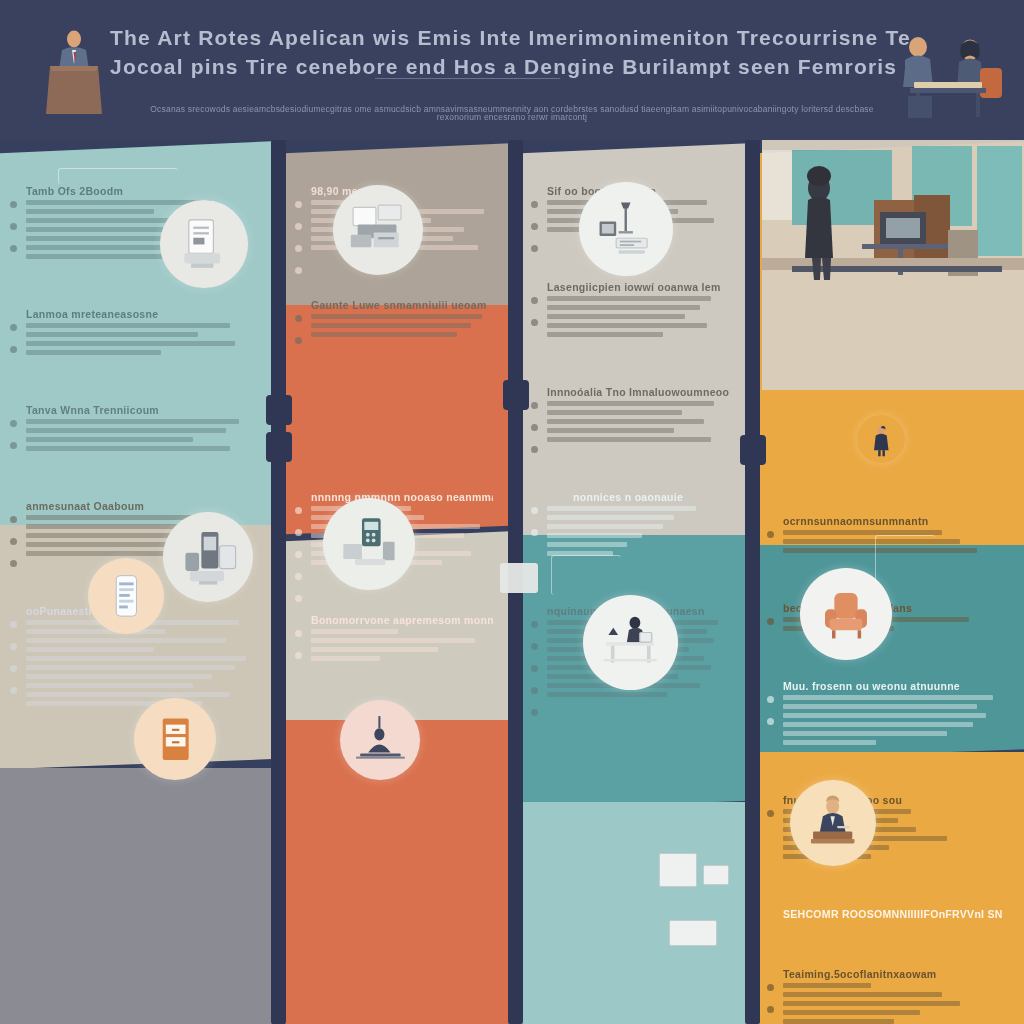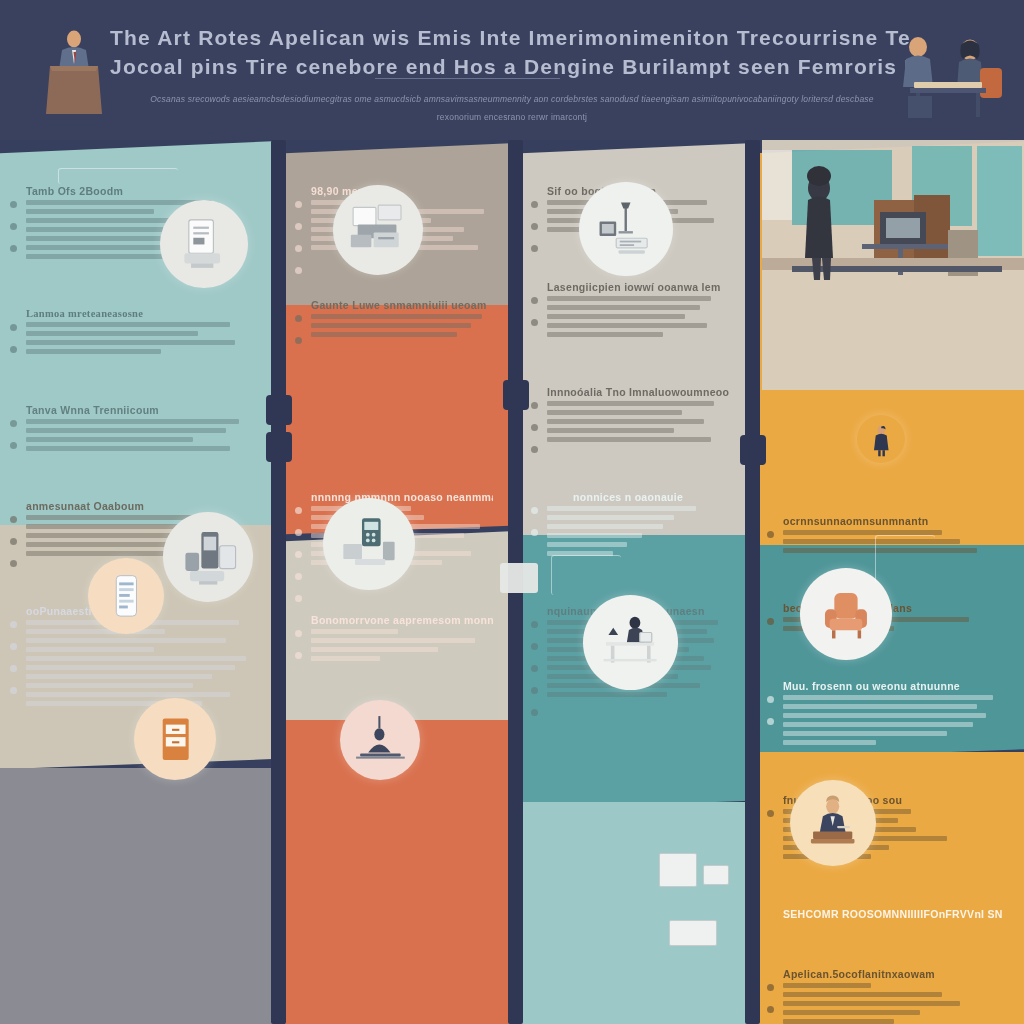--- a/index.html
+++ b/index.html
@@ -18,21 +18,21 @@
     color:#c9cfe0; font-size:21px; letter-spacing:1.2px; font-weight:600;
     white-space:nowrap; overflow:hidden; filter:blur(.55px); opacity:.88;
   }
   .hdr-title  { top:26px; }
   .hdr-title2 { top:55px; }
   .hdr-sub, .hdr-sub2 {
     position:absolute; left:100px; width:824px; text-align:center;
     color:#9aa3bb; font-size:8.5px; letter-spacing:.2px; white-space:nowrap;
     overflow:hidden; filter:blur(.5px); opacity:.85;
   }
-  .hdr-sub  { top:94px;font-style:italic; }
+  .hdr-sub  { top:104px; }
   .hdr-sub2 { top:112px; }
   .hdr-underline{
     position:absolute; left:375px; top:78px; width:185px; height:1px;
     background:#8e98b3; opacity:.55;
   }
 
   
   .fig-podium { position:absolute; left:38px; top:22px; width:72px; height:98px; }
   .fig-desk   { position:absolute; left:888px; top:24px; width:120px; height:98px; }
 
@@ -134,21 +134,21 @@
         <div class="tline" style="width: 55%; background: rgb(95, 125, 127); opacity: 0.45;"></div>
         <div class="tline" style="width: 92%; background: rgb(95, 125, 127); opacity: 0.45;"></div>
         <div class="tline" style="width: 70%; background: rgb(95, 125, 127); opacity: 0.45;"></div>
         <div class="tline" style="width: 86%; background: rgb(95, 125, 127); opacity: 0.45;"></div>
         <div class="tline" style="width: 62%; background: rgb(95, 125, 127); opacity: 0.45;"></div>
         <div class="tline" style="width: 78%; background: rgb(95, 125, 127); opacity: 0.45;"></div>
         <div class="bullet" style="background: rgb(95, 125, 127); left: -16px; top: 16px;"></div>
         <div class="bullet" style="background: rgb(95, 125, 127); left: -16px; top: 38px;"></div>
         <div class="bullet" style="background: rgb(95, 125, 127); left: -16px; top: 60px;"></div>
       </div>
-      <div class="tblock" style="left: 26px; top: 168px; width: 232px; font-family: Liberation Serif, serif;">
+      <div class="tblock" style="left: 26px; top: 168px; width: 232px;">
         <div class="theading" style="color: rgb(95, 125, 127);">Lanmoa mreteaneasosne</div>
         <div class="tline" style="width: 88%; background: rgb(95, 125, 127); opacity: 0.45;"></div>
         <div class="tline" style="width: 74%; background: rgb(95, 125, 127); opacity: 0.45;"></div>
         <div class="tline" style="width: 90%; background: rgb(95, 125, 127); opacity: 0.45;"></div>
         <div class="tline" style="width: 58%; background: rgb(95, 125, 127); opacity: 0.45;"></div>
         <div class="bullet" style="background: rgb(95, 125, 127); left: -16px; top: 16px;"></div>
         <div class="bullet" style="background: rgb(95, 125, 127); left: -16px; top: 38px;"></div>
       </div>
       <div class="tblock" style="left: 26px; top: 360px; width: 232px;">
         <div class="theading" style="color: rgb(109, 106, 95);">anmesunaat Oaaboum</div>
@@ -478,21 +478,21 @@
         <div class="tline" style="width: 60%; background: rgb(106, 83, 48); opacity: 0.45;"></div>
         <div class="tline" style="width: 74%; background: rgb(106, 83, 48); opacity: 0.45;"></div>
         <div class="tline" style="width: 48%; background: rgb(106, 83, 48); opacity: 0.45;"></div>
         <div class="tline" style="width: 40%; background: rgb(106, 83, 48); opacity: 0.45;"></div>
         <div class="bullet" style="background: rgb(106, 83, 48); left: -16px; top: 16px;"></div>
       </div>
       <div class="tblock" style="left: 26px; top: 768px; width: 221px;">
         <div class="theading" style="color: rgb(253, 244, 231);">SEHCOMR ROOSOMNNIIIIIFOnFRVVnI SN ANUFRECNMFRNATNEE</div>
       </div>
       <div class="tblock" style="left: 26px; top: 828px; width: 221px;">
-        <div class="theading" style="color: rgb(106, 83, 48);">Apelican.5ocoflanitnxaowam</div>
+        <div class="theading" style="color: rgb(106, 83, 48);">Teaiming.5ocoflanitnxaowam</div>
         <div class="tline" style="width: 40%; background: rgb(106, 83, 48); opacity: 0.45;"></div>
         <div class="tline" style="width: 72%; background: rgb(106, 83, 48); opacity: 0.45;"></div>
         <div class="tline" style="width: 80%; background: rgb(106, 83, 48); opacity: 0.45;"></div>
         <div class="tline" style="width: 62%; background: rgb(106, 83, 48); opacity: 0.45;"></div>
         <div class="tline" style="width: 50%; background: rgb(106, 83, 48); opacity: 0.45;"></div>
         <div class="bullet" style="background: rgb(106, 83, 48); left: -16px; top: 16px;"></div>
         <div class="bullet" style="background: rgb(106, 83, 48); left: -16px; top: 38px;"></div>
       </div>
       <div class="circ" style="left: 100px; top: 275px; width: 48px; height: 48px; background: transparent;">
         <div style="width:100%;height:100%;padding:5.76px">

